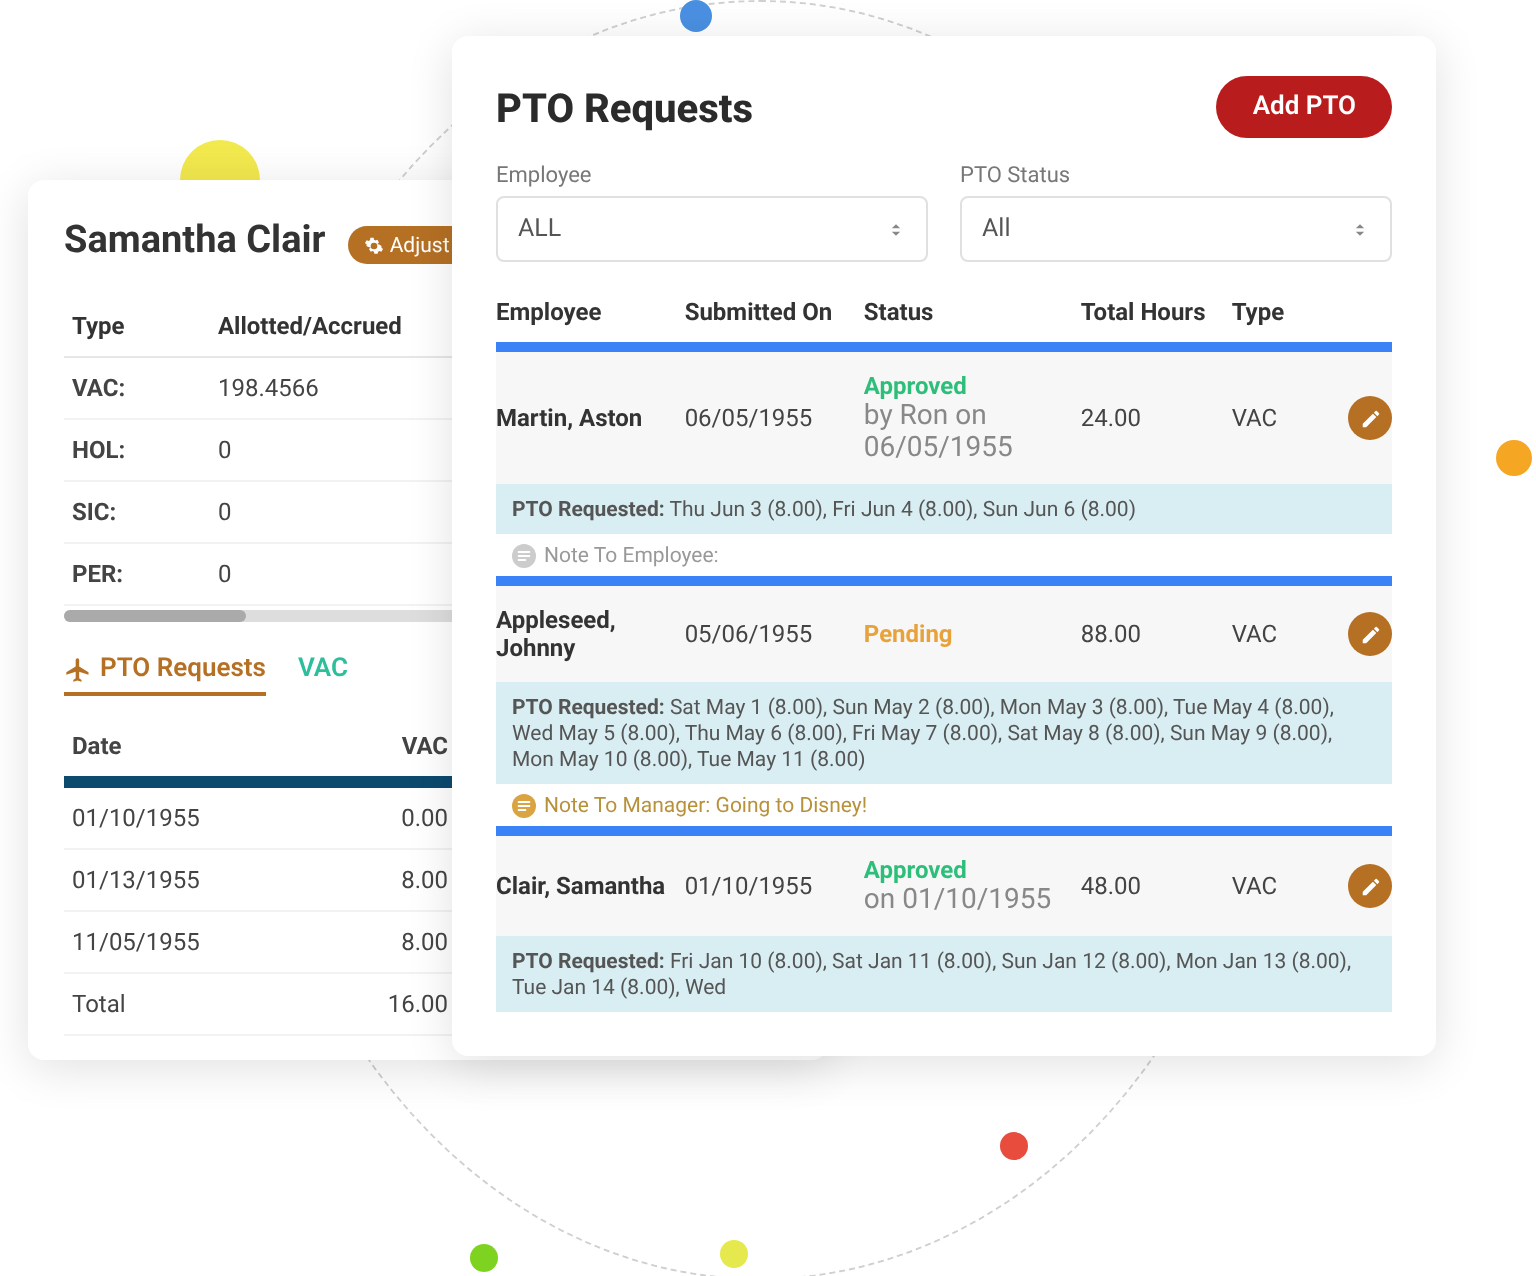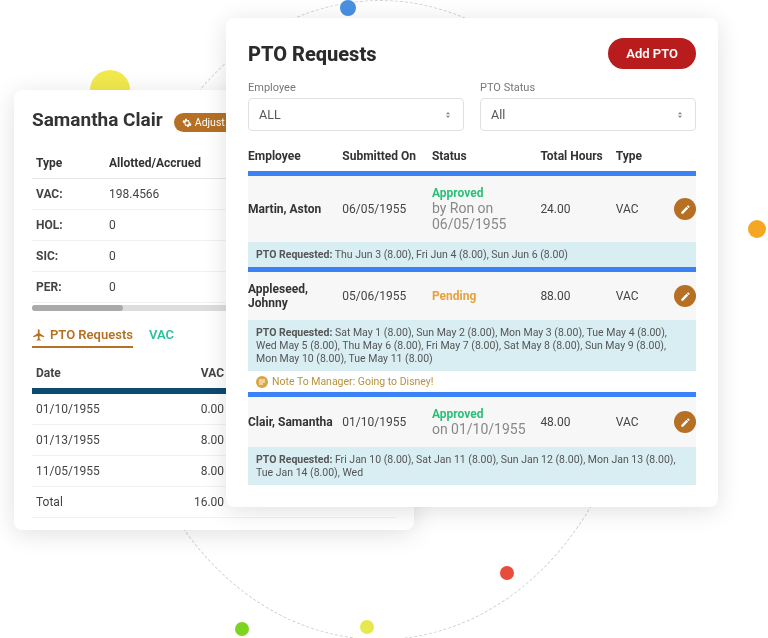--- a/index.html
+++ b/index.html
@@ -227,20 +227,25 @@
     <div class="col-stat"><span class="status-approved">Approved</span><span class="status-sub">by Ron on 06/05/1955</span></div>
     <div class="col-hrs">24.00</div>
     <div class="col-type">VAC</div>
     <div class="col-act"><span class="edit-circle">
             <svg viewBox="0 0 24 24">
               <path d="M3 17.25V21h3.75L17.81 9.94l-3.75-3.75L3 17.25zM20.71 7.04a1 1 0 000-1.41l-2.34-2.34a1 1 0 00-1.41 0l-1.83 1.83 3.75 3.75 1.83-1.83z"></path>
             </svg>
           </span></div>
       </div>
       <div class="detail-band"><b>PTO Requested:</b> Thu Jun 3 (8.00), Fri Jun 4 (8.00), Sun Jun 6 (8.00)</div>
+      <div class="note-row"><span class="note-icon grey">
+          <svg viewBox="0 0 24 24">
+            <path d="M4 6h16M4 12h16M4 18h10" stroke="#fff" stroke-width="3" fill="none" stroke-linecap="round"></path>
+          </svg>
+        </span> Note To Employee: </div>
       <div class="req-row">
     <div class="col-emp">Appleseed, Johnny</div>
     <div class="col-sub">05/06/1955</div>
     <div class="col-stat"><span class="status-pending">Pending</span><span class="status-sub"></span></div>
     <div class="col-hrs">88.00</div>
     <div class="col-type">VAC</div>
     <div class="col-act"><span class="edit-circle">
             <svg viewBox="0 0 24 24">
               <path d="M3 17.25V21h3.75L17.81 9.94l-3.75-3.75L3 17.25zM20.71 7.04a1 1 0 000-1.41l-2.34-2.34a1 1 0 00-1.41 0l-1.83 1.83 3.75 3.75 1.83-1.83z"></path>
             </svg>

